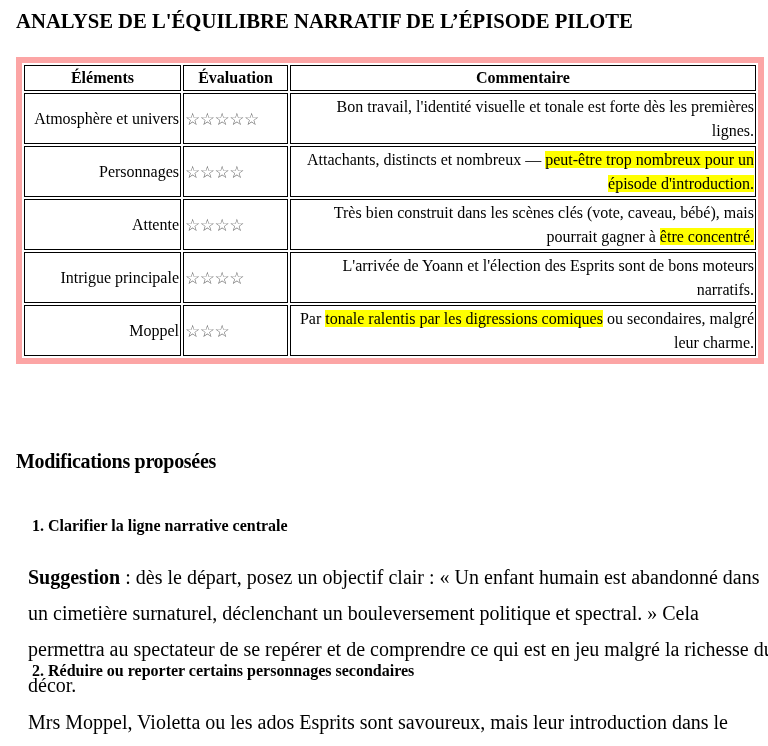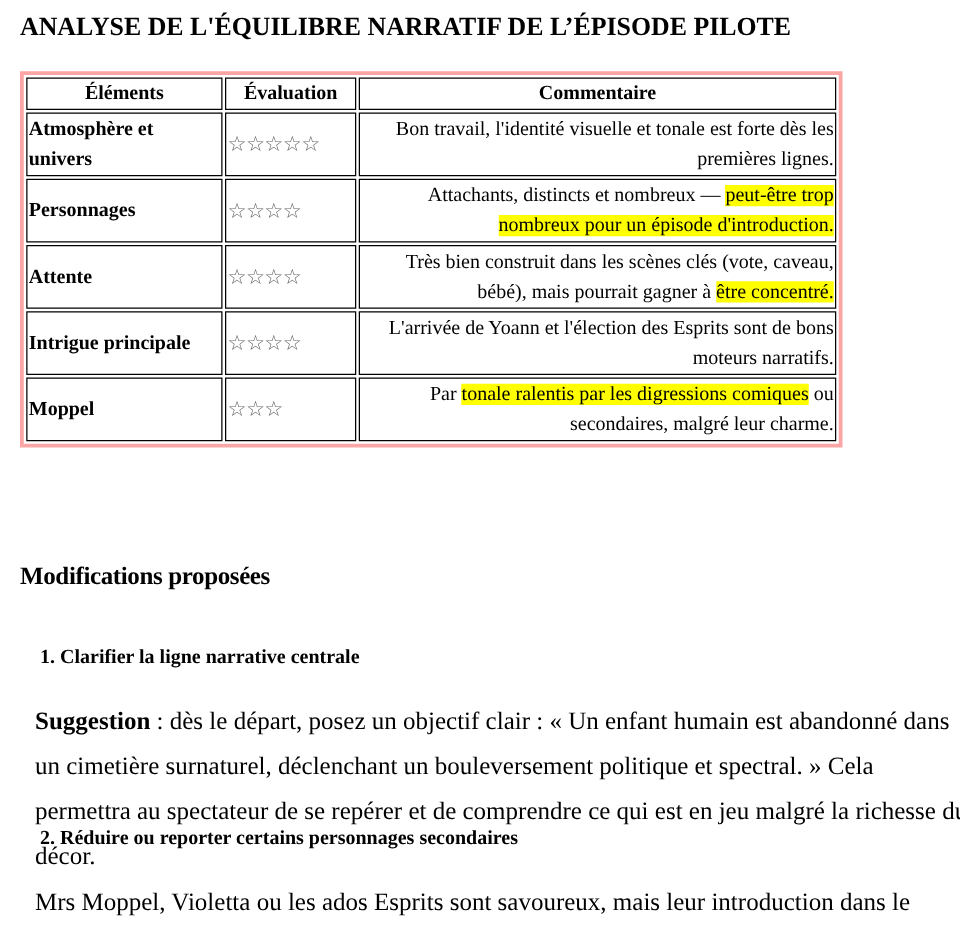--- a/index.html
+++ b/index.html
@@ -30,42 +30,42 @@
       font-weight: bold;
       letter-spacing: 0px;
       white-space: nowrap;
       transform: scaleX(0.985);
       transform-origin: left;
     }
     table.analysis {
       position: absolute;
       top: 57px;
       left: 0;
-      width: 658px;
-      border: 3px solid #fca5a5;
+      width: 748px;
+      border: 6px solid #fca5a5;
       border-spacing: 2px;
       border-collapse: separate;
       font-size: 16px;
       line-height: 24px;
     }
     table.analysis th,
     table.analysis td {
       border: 1px solid #000;
       padding: 0 1px;
       vertical-align: middle;
     }
     table.analysis th {
       font-weight: bold;
       text-align: center;
       height: 24px;
     }
     table.analysis td.el {
-      font-weight: bold;
+      font-weight: normal;
       width: 153px;
-      text-align: left;
+      text-align: right;
     }
     table.analysis td.ev {
       width: 101px;
       color: #666;
       font-family: "DejaVu Sans", sans-serif;
       font-size: 17px;
       letter-spacing: -0.5px;
       white-space: nowrap;
     }
     table.analysis td.cm {

